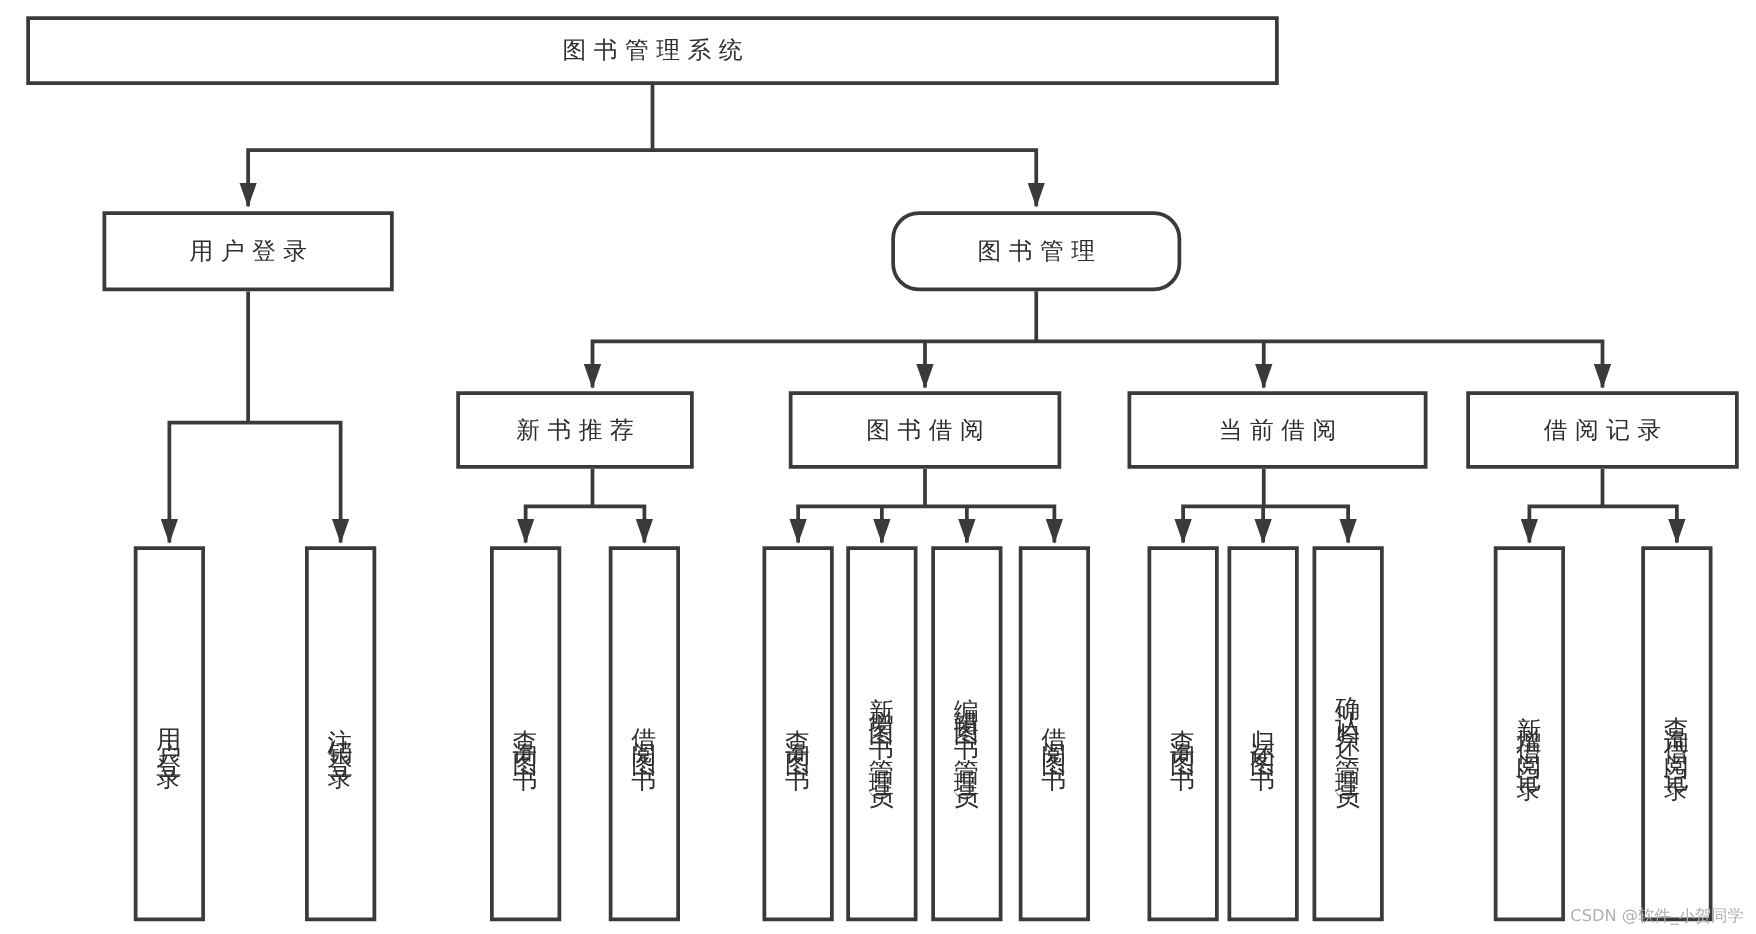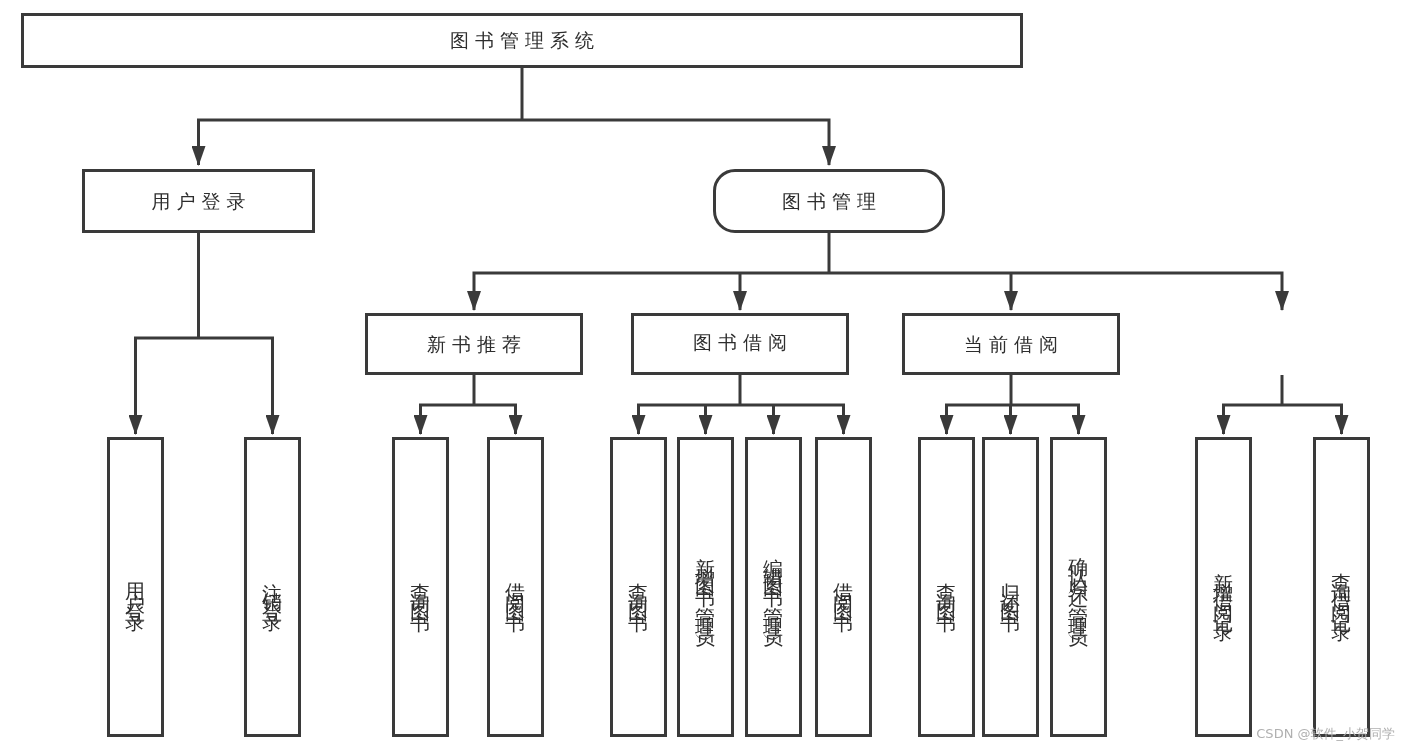--- a/index.html
+++ b/index.html
@@ -78,28 +78,31 @@
     <span class="hlabel">图书管理系统</span>
   </div>
 
   <div class="box" style="left:82px;top:169px;width:233px;height:64px;">
     <span class="hlabel">用户登录</span>
   </div>
   <div class="box" style="left:713px;top:169px;width:232px;height:64px;border-radius:22px;">
     <span class="hlabel">图书管理</span>
   </div>
 
-  <div class="box" style="left:365px;top:313px;width:218px;height:62px;text-align:right;">
+  <div class="box" style="left:365px;top:313px;width:190px;height:62px;text-align:right;">
     <span class="hlabel">新书推荐</span>
   </div>
-  <div class="box" style="left:631px;top:313px;width:218px;height:62px;font-family:Liberation Mono, monospace;">
+  <div class="box" style="left:631px;top:313px;width:218px;height:62px;">
     <span class="hlabel">图书借阅</span>
   </div>
-  <div class="box" style="left:902px;top:313px;width:218px;height:62px;">
+  <div class="box" style="left:902px;top:313px;width:240px;height:62px;">
     <span class="hlabel">当前借阅</span>
+  </div>
+  <div class="box" style="left:1173px;top:313px;width:218px;height:62px;">
+    <span class="hlabel">借阅记录</span>
   </div>
 
   <div class="box leaf" style="left:107px;top:437px;width:57px;height:300px;">
     <span class="vlabel">用户登录</span>
   </div>
   <div class="box leaf" style="left:244px;top:437px;width:57px;height:300px;">
     <span class="vlabel">注销登录</span>
   </div>
 
   <div class="box leaf" style="left:392px;top:437px;width:57px;height:300px;">

